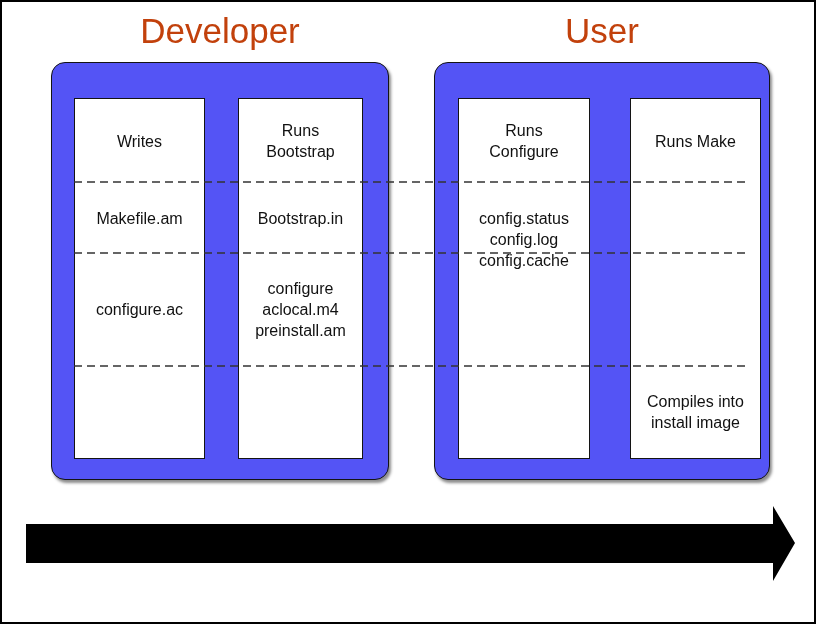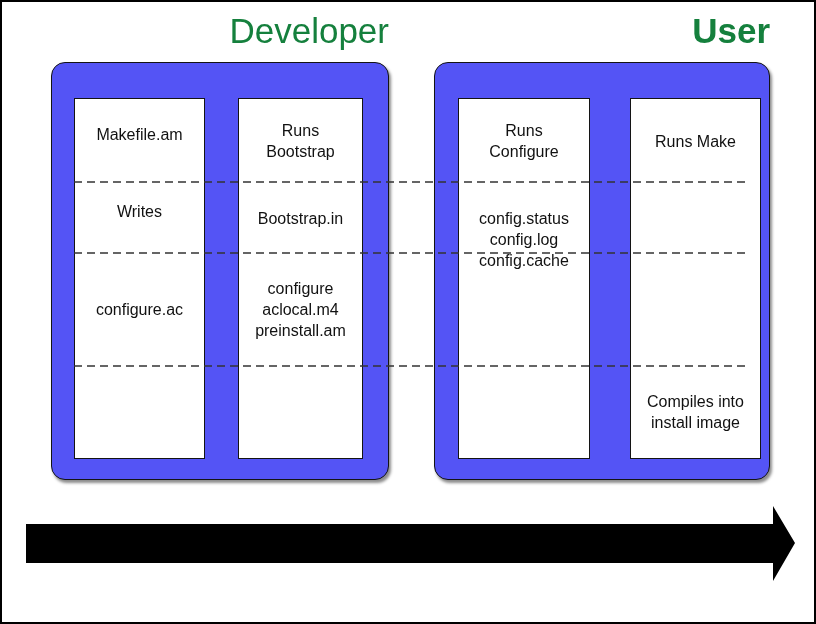--- a/index.html
+++ b/index.html
@@ -12,27 +12,27 @@
     border: 2px solid #000000;
     overflow: hidden;
     font-family: "Liberation Sans", sans-serif;
     color: #111111;
   }
   .group-title {
     position: absolute;
     top: 9px;
     height: 40px;
     line-height: 40px;
-    text-align: right;
+    text-align: center;
     font-size: 35px;
-    color: #15803d;
+    color: #c2410c;
     white-space: nowrap;
   }
   .title-developer { left: 49px; width: 338px; }
-  .title-user      { left: 432px; width: 336px; font-weight: bold; }
+  .title-user      { left: 432px; width: 336px; }
   .blue-box {
     position: absolute;
     top: 60px;
     height: 418px;
     background: #5454F5;
     border: 1px solid #141414;
     border-radius: 14px;
     box-shadow: 2px 3px 3px rgba(0,0,0,0.45);
     box-sizing: border-box;
   }
@@ -81,22 +81,22 @@
 
 <div class="page">
 
   <div class="group-title title-developer">Developer</div>
   <div class="group-title title-user">User</div>
 
   <div class="blue-box box-developer"></div>
   <div class="blue-box box-user"></div>
 
   <div class="column col-1">
+    <div class="cell row-1">Writes</div>
     <div class="cell row-2">Makefile.am</div>
-    <div class="cell row-1">Writes</div>
     <div class="cell row-3">configure.ac</div>
   </div>
 
   <div class="column col-2">
     <div class="cell row-1">Runs
 Bootstrap</div>
     <div class="cell row-2">Bootstrap.in</div>
     <div class="cell row-3">configure
 aclocal.m4
 preinstall.am</div>

